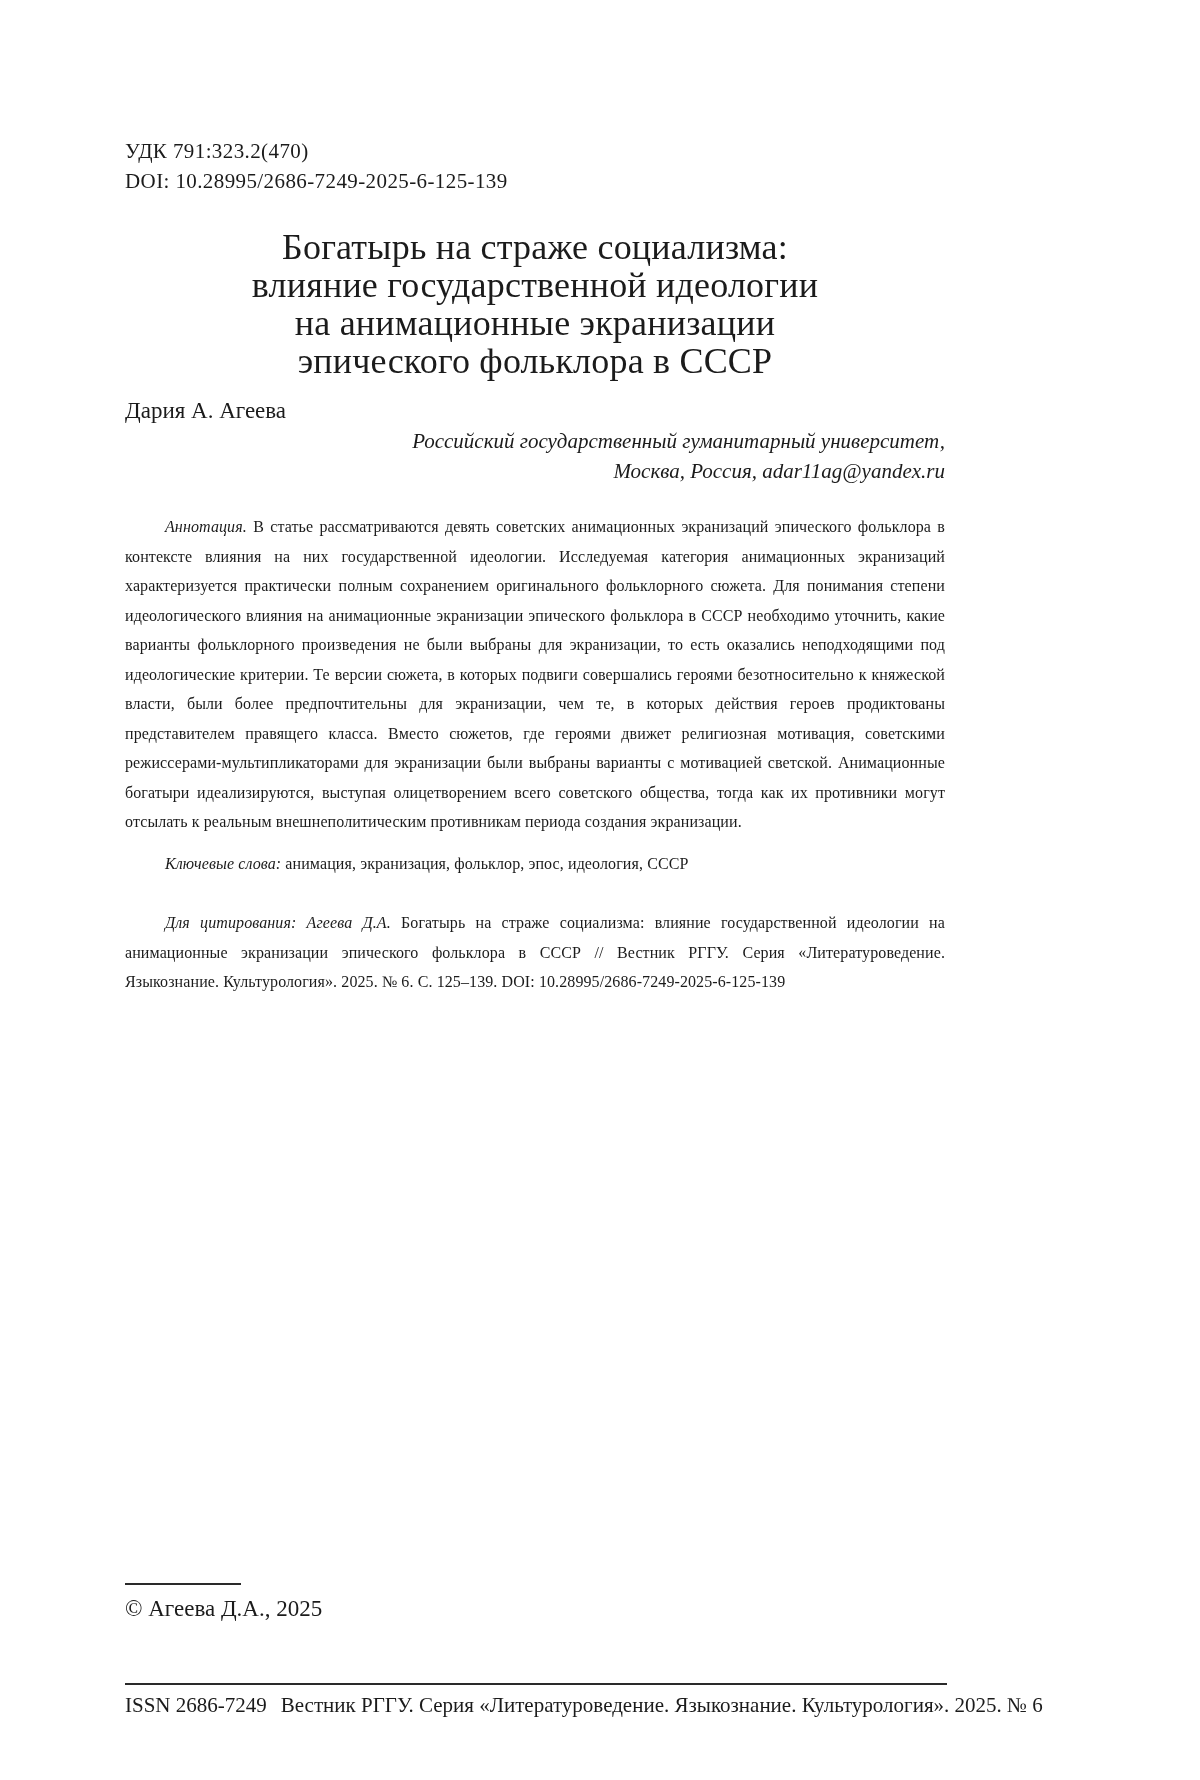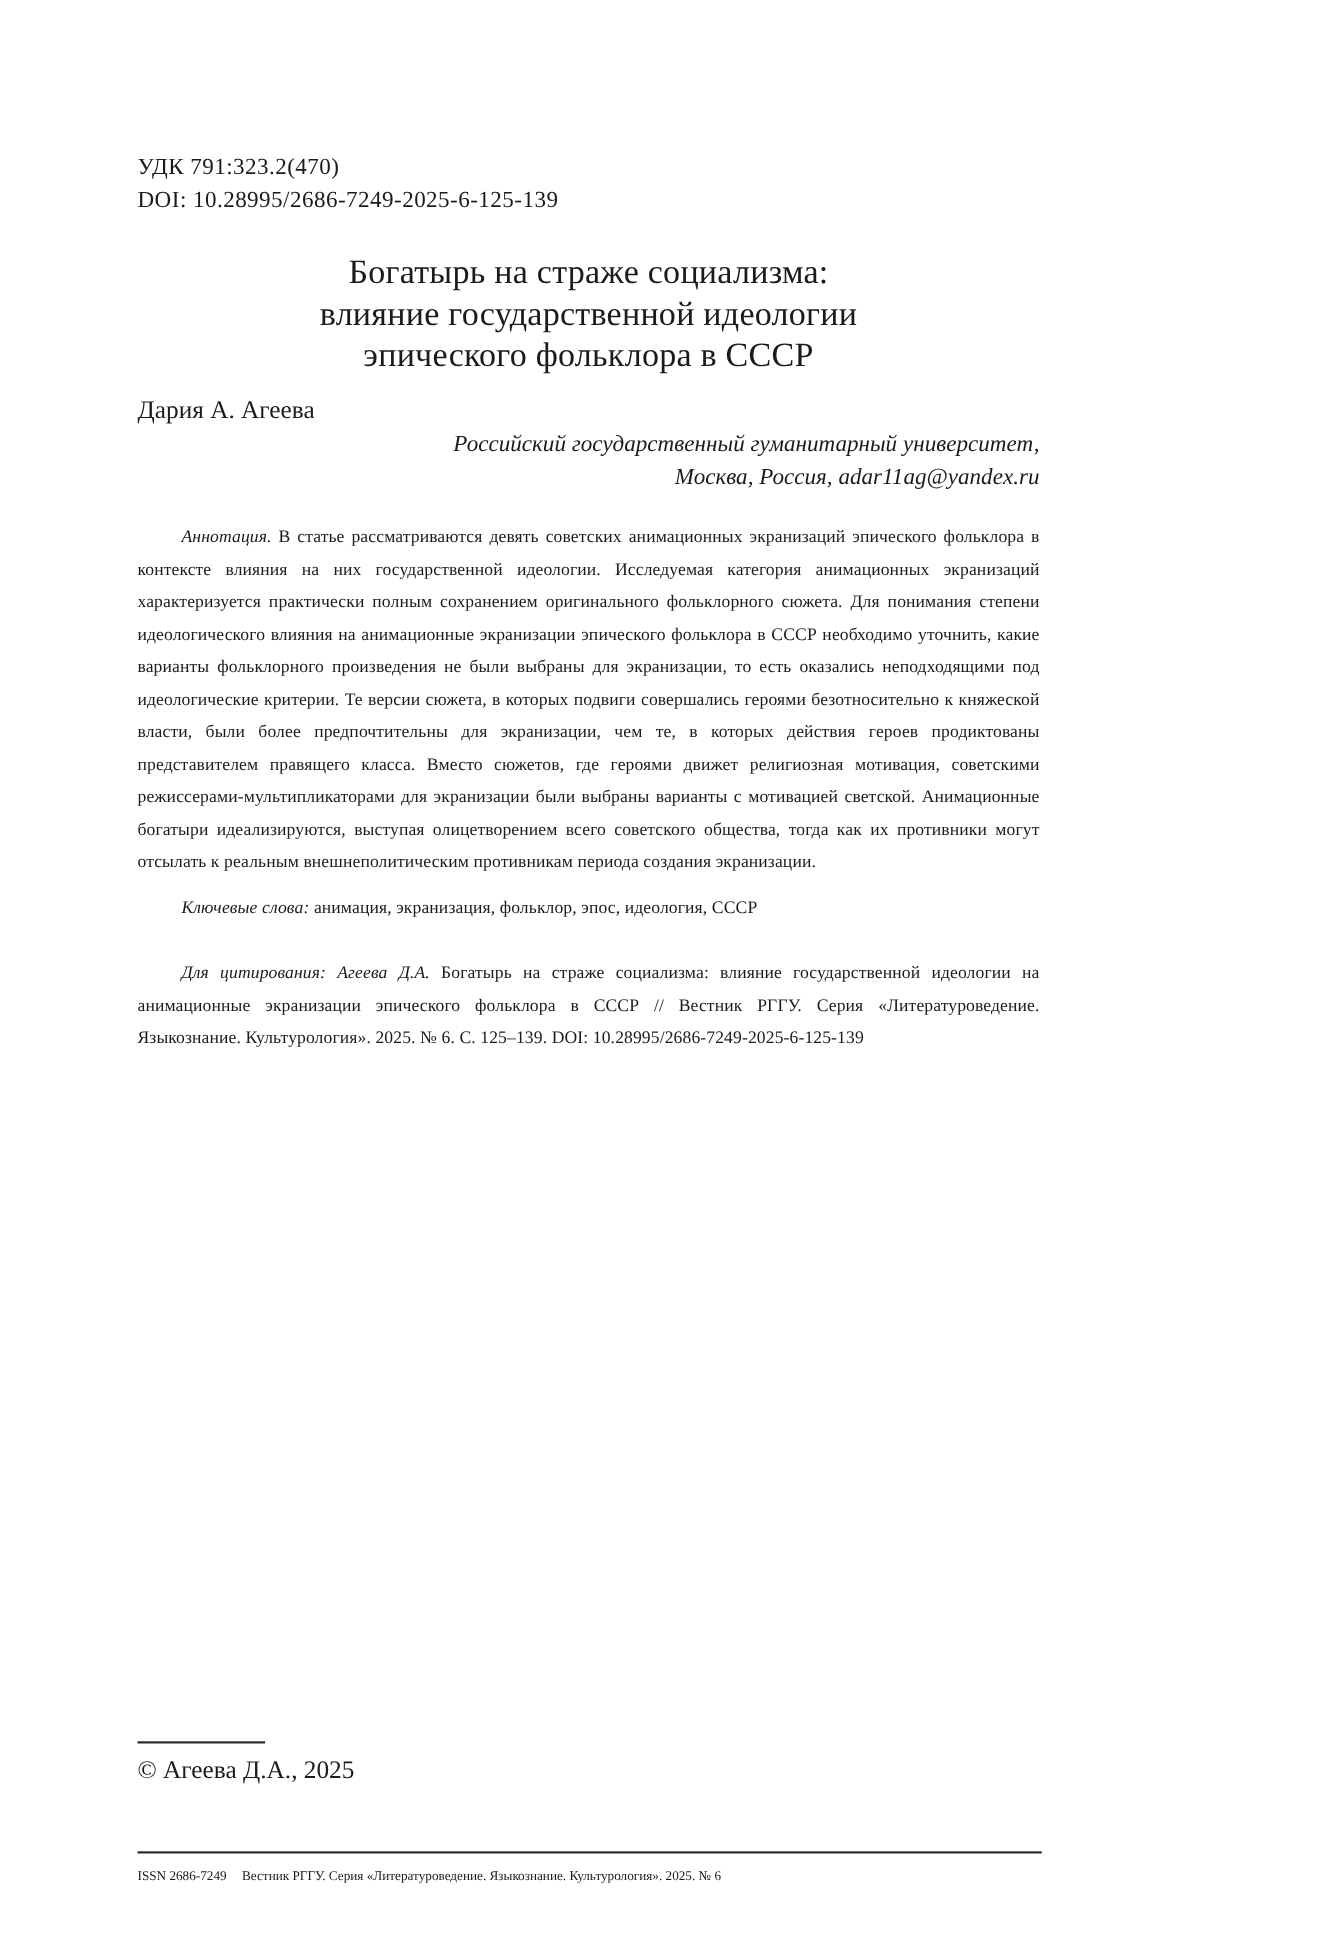--- a/index.html
+++ b/index.html
@@ -24,21 +24,21 @@
   }
   .meta-line {
     font-size: 21px;
     line-height: 30px;
     letter-spacing: 0.4px;
     text-align: left;
   }
   .title-block {
     margin-top: 32px;
     text-align: center;
-    font-size: 31px;
+    font-size: 36px;
     line-height: 38px;
     letter-spacing: 0.2px;
   }
   .author-name {
     margin-top: 16px;
     text-align: left;
     font-size: 23px;
     line-height: 30px;
   }
   .affiliation {
@@ -74,39 +74,40 @@
     font-size: 23px;
     line-height: 28px;
   }
   .footer-block {
     position: absolute;
     left: 125px;
     top: 1683px;
     width: 822px;
     border-top: 2px solid #2a2a2a;
     padding-top: 9px;
-    font-size: 12px;
+    font-size: 21px;
     line-height: 22px;
     white-space: nowrap;
   }
   .footer-journal { margin-left: 14px; }
 </style>
 </head>
 <body>
 
 <div class="page">
 
   <div class="content">
 
     <div class="meta-line">УДК 791:323.2(470)</div>
     <div class="meta-line">DOI: 10.28995/2686-7249-2025-6-125-139</div>
 
     <div class="title-block">
       <div class="title-line">Богатырь на страже социализма:</div>
       <div class="title-line">влияние государственной идеологии</div>
+      <div class="title-line">на анимационные экранизации</div>
       <div class="title-line">эпического фольклора в СССР</div>
     </div>
 
     <div class="author-name">Дария А. Агеева</div>
     <div class="affiliation">Российский государственный гуманитарный университет,</div>
     <div class="affiliation">Москва, Россия, adar11ag@yandex.ru</div>
 
     <p class="body-para abstract-para"><span class="italic">Аннотация.</span> <span>В статье рассматриваются девять советских анимационных экранизаций эпического фольклора в контексте влияния на них государственной идеологии. Исследуемая категория анимационных экранизаций характеризуется практически полным сохранением оригинального фольклорного сюжета. Для понимания степени идеологического влияния на анимационные экранизации эпического фольклора в СССР необходимо уточнить, какие варианты фольклорного произведения не были выбраны для экранизации, то есть оказались неподходящими под идеологические критерии. Те версии сюжета, в которых подвиги совершались героями безотносительно к княжеской власти, были более предпочтительны для экранизации, чем те, в которых действия героев продиктованы представителем правящего класса. Вместо сюжетов, где героями движет религиозная мотивация, советскими режиссерами-мультипликаторами для экранизации были выбраны варианты с мотивацией светской. Анимационные богатыри идеализируются, выступая олицетворением всего советского общества, тогда как их противники могут отсылать к реальным внешнеполитическим противникам периода создания экранизации.</span></p>
 
     <p class="body-para keywords-para"><span class="italic">Ключевые слова:</span> <span>анимация, экранизация, фольклор, эпос, идеология, СССР</span></p>

